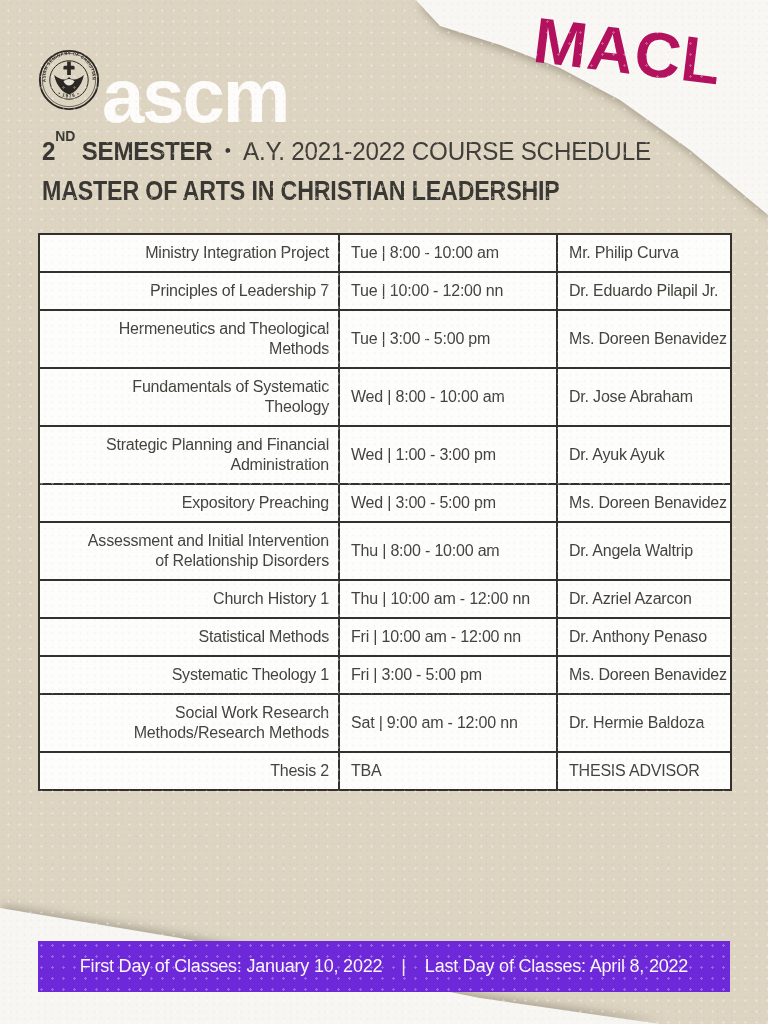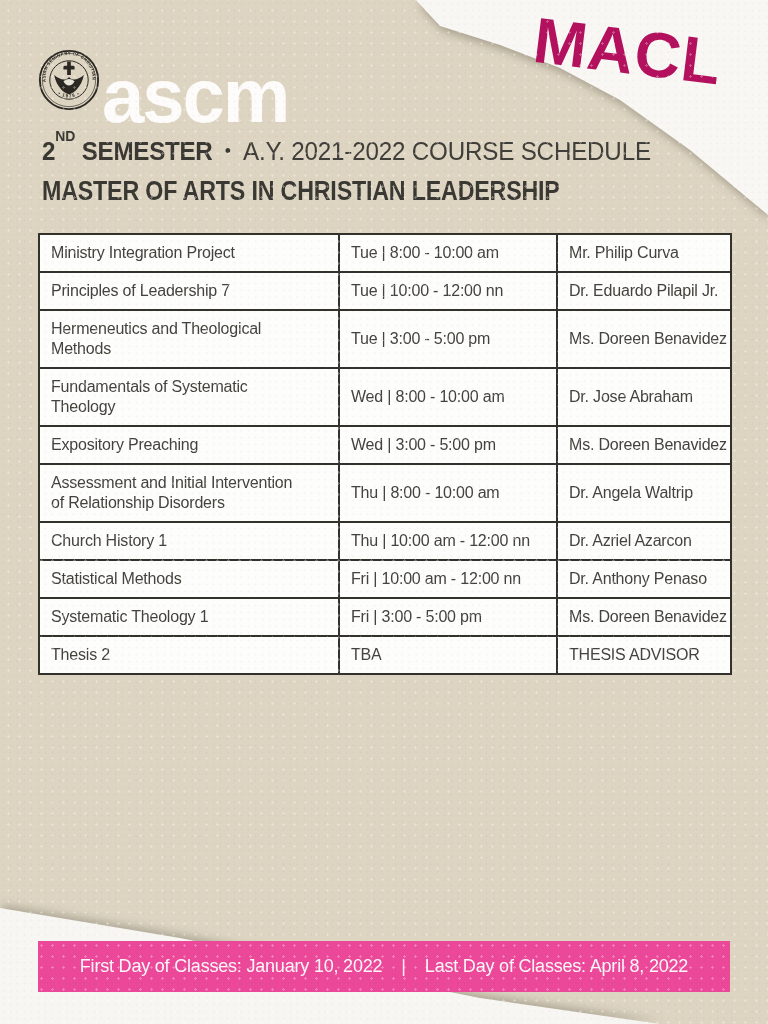--- a/index.html
+++ b/index.html
@@ -38,26 +38,26 @@
   .title-line1 .bullet{font-size:19px;margin:0 13px;position:relative;top:-3px;}
   .title-line1 .ay-part{font-weight:normal;letter-spacing:-.2px;color:#403e39;}
   .title-line2{position:absolute;left:42px;top:176px;z-index:2;font-size:27px;font-weight:bold;
     color:#3a3833;letter-spacing:-.2px;white-space:nowrap;transform:scaleX(.86);transform-origin:left center;}
 
   
   table.sched{position:absolute;left:38px;top:233px;z-index:2;width:692px;border-collapse:collapse;
     table-layout:fixed;background:#fdfdfb;}
   table.sched td{border:2px solid #33312c;padding:8px 9px 8px 11px;font-size:16px;line-height:1.25;
     color:#44423d;letter-spacing:-.2px;vertical-align:middle;}
-  td.course{white-space:pre-line;}
+  td.course{white-space:pre-line;text-align:right;}
   td.time,td.instructor{white-space:nowrap;margin-left:37px;}
   col.c1{width:300px;}col.c2{width:218px;}col.c3{width:174px;}
 
   
-  .banner{position:absolute;left:38px;top:941px;width:692px;height:51px;background:#ec4899;z-index:3;
+  .banner{position:absolute;left:38px;top:941px;width:692px;height:51px;background:#6d28d9;z-index:3;
     display:flex;align-items:center;justify-content:center;color:#fbf7f9;font-size:18px;letter-spacing:-.2px;}
   .banner .divider{margin:0 19px;opacity:.95;}
 </style>
 </head>
 <body>
 
 <div class="poster">
 
   <div class="fold-top-wrap">
       <div class="fold-top"></div>
@@ -117,20 +117,26 @@
           <td class="time">Tue | 3:00 - 5:00 pm</td>
           <td class="instructor">Ms. Doreen Benavidez</td>
         </tr>
       <tr>
           <td class="course">Fundamentals of Systematic
 Theology</td>
           <td class="time">Wed | 8:00 - 10:00 am</td>
           <td class="instructor">Dr. Jose Abraham</td>
         </tr>
       <tr>
+          <td class="course">Strategic Planning and Financial
+Administration</td>
+          <td class="time">Wed | 1:00 - 3:00 pm</td>
+          <td class="instructor">Dr. Ayuk Ayuk</td>
+        </tr>
+      <tr>
           <td class="course">Expository Preaching</td>
           <td class="time">Wed | 3:00 - 5:00 pm</td>
           <td class="instructor">Ms. Doreen Benavidez</td>
         </tr>
       <tr>
           <td class="course">Assessment and Initial Intervention
 of Relationship Disorders</td>
           <td class="time">Thu | 8:00 - 10:00 am</td>
           <td class="instructor">Dr. Angela Waltrip</td>
         </tr>
@@ -143,20 +149,26 @@
           <td class="course">Statistical Methods</td>
           <td class="time">Fri | 10:00 am - 12:00 nn</td>
           <td class="instructor">Dr. Anthony Penaso</td>
         </tr>
       <tr>
           <td class="course">Systematic Theology 1</td>
           <td class="time">Fri | 3:00 - 5:00 pm</td>
           <td class="instructor">Ms. Doreen Benavidez</td>
         </tr>
       <tr>
+          <td class="course">Social Work Research
+Methods/Research Methods</td>
+          <td class="time">Sat | 9:00 am - 12:00 nn</td>
+          <td class="instructor">Dr. Hermie Baldoza</td>
+        </tr>
+      <tr>
           <td class="course">Thesis 2</td>
           <td class="time">TBA</td>
           <td class="instructor">THESIS ADVISOR</td>
         </tr>
     </tbody>
   </table>
 
   <div class="banner">
     <span>First Day of Classes: January 10, 2022</span>
     <span class="divider">|</span>

